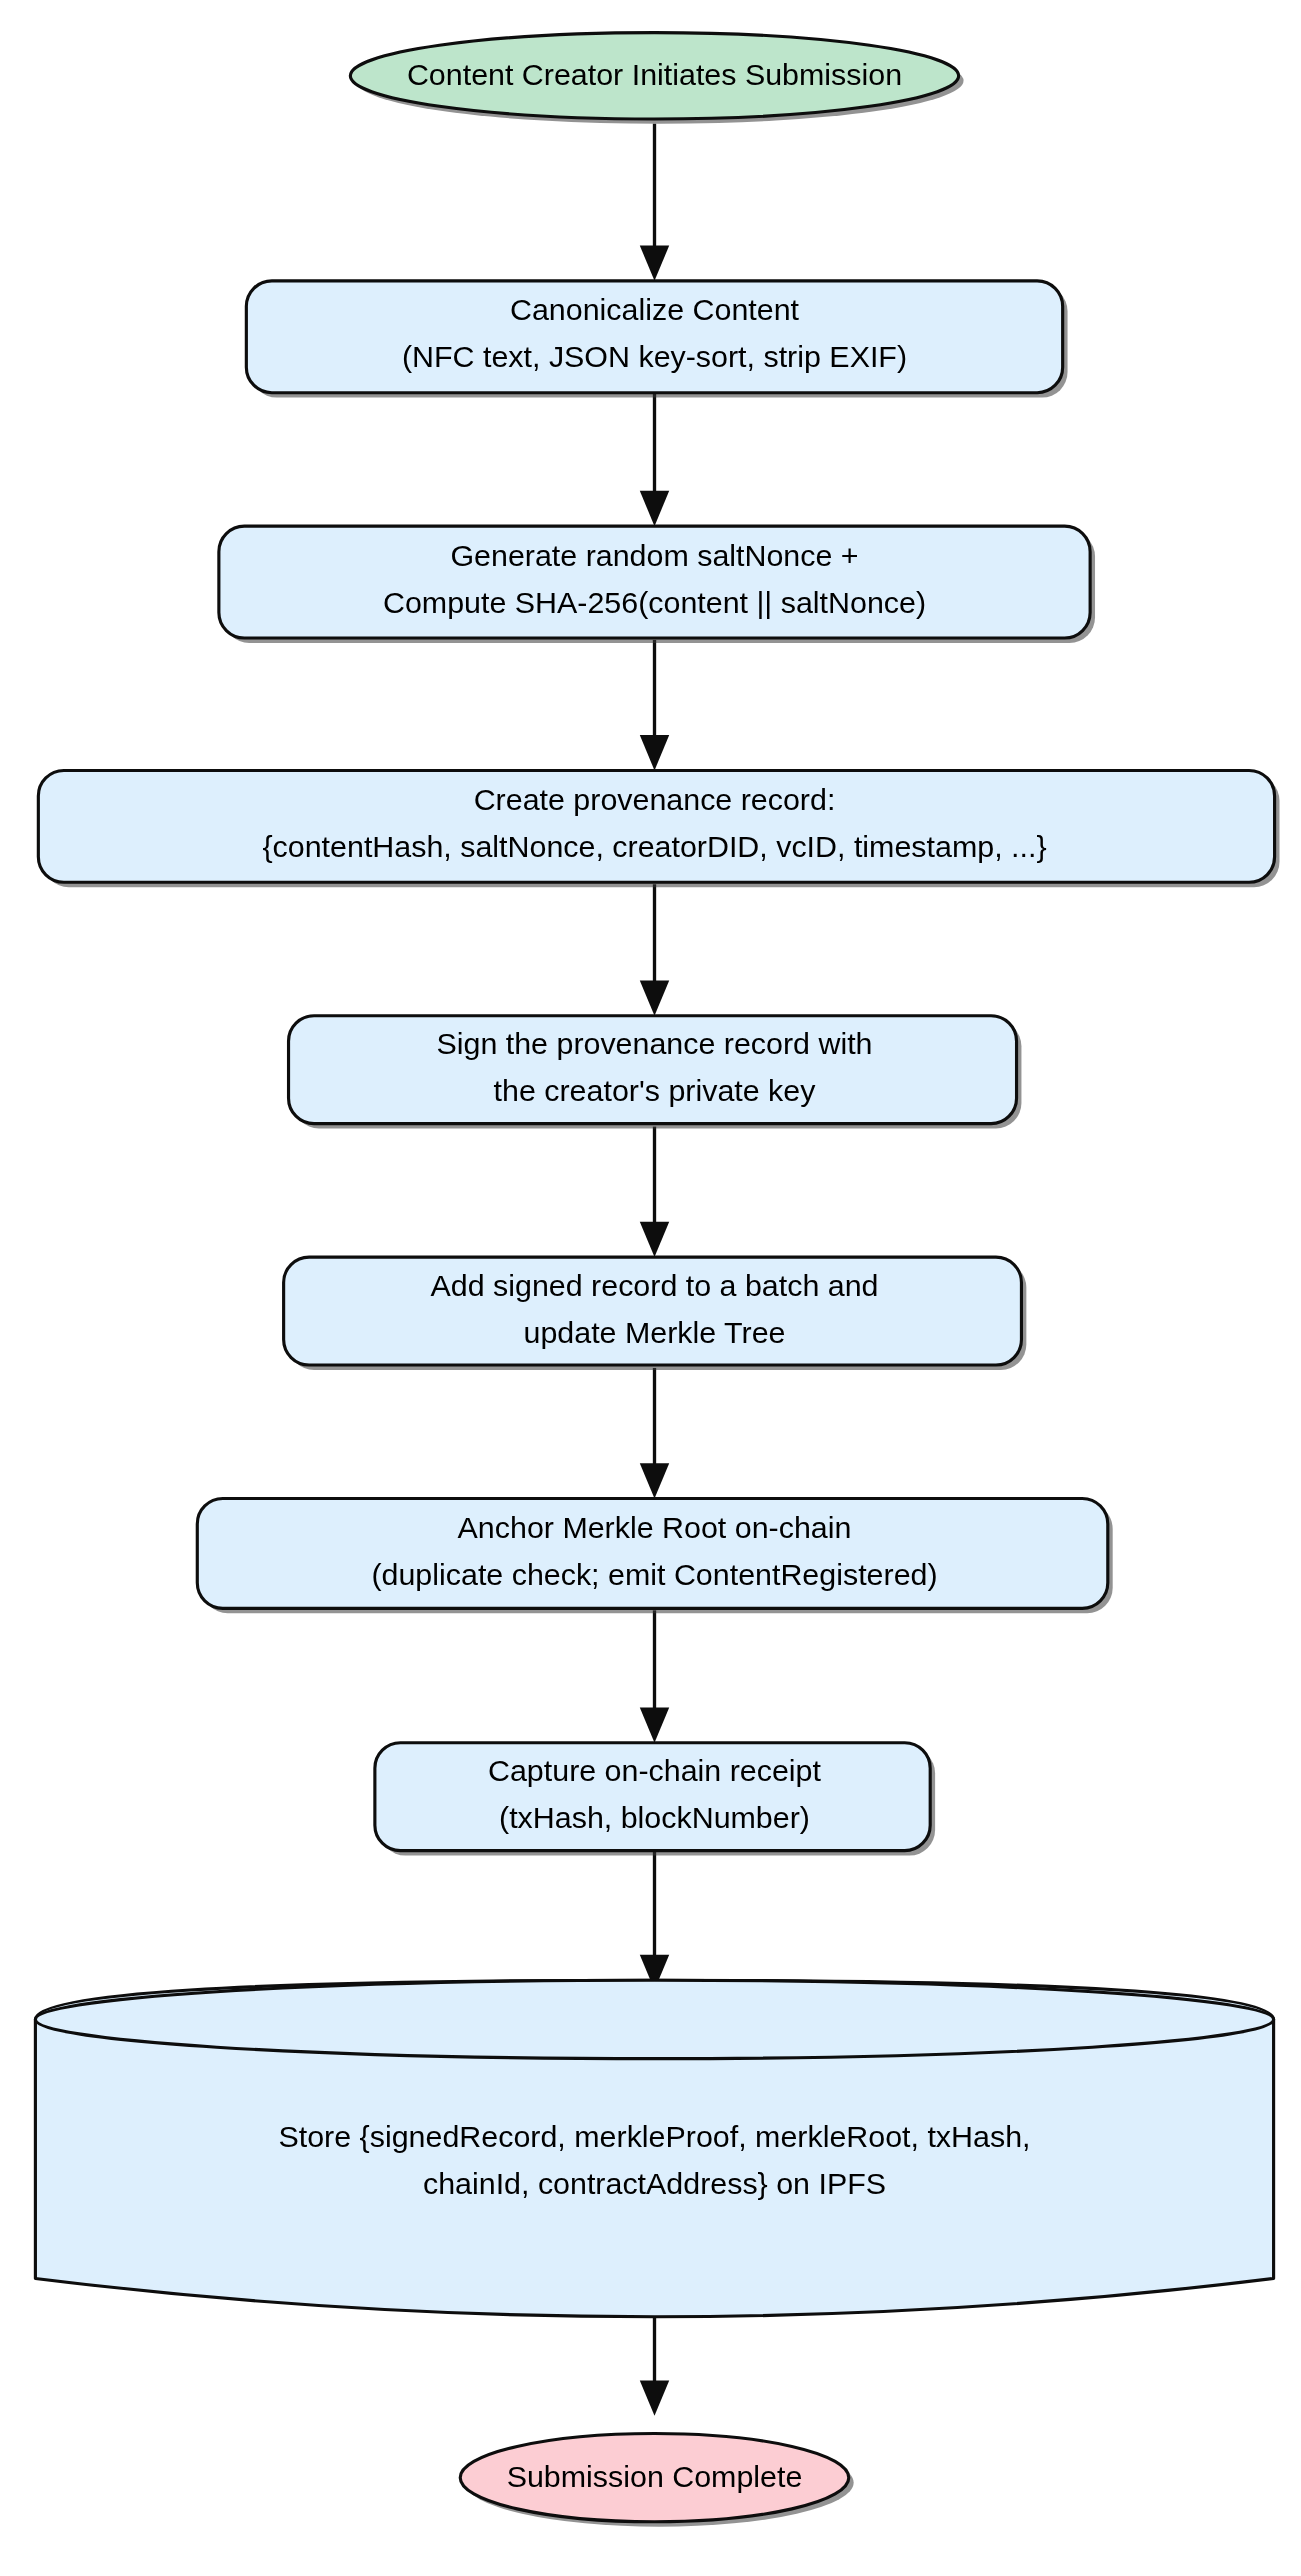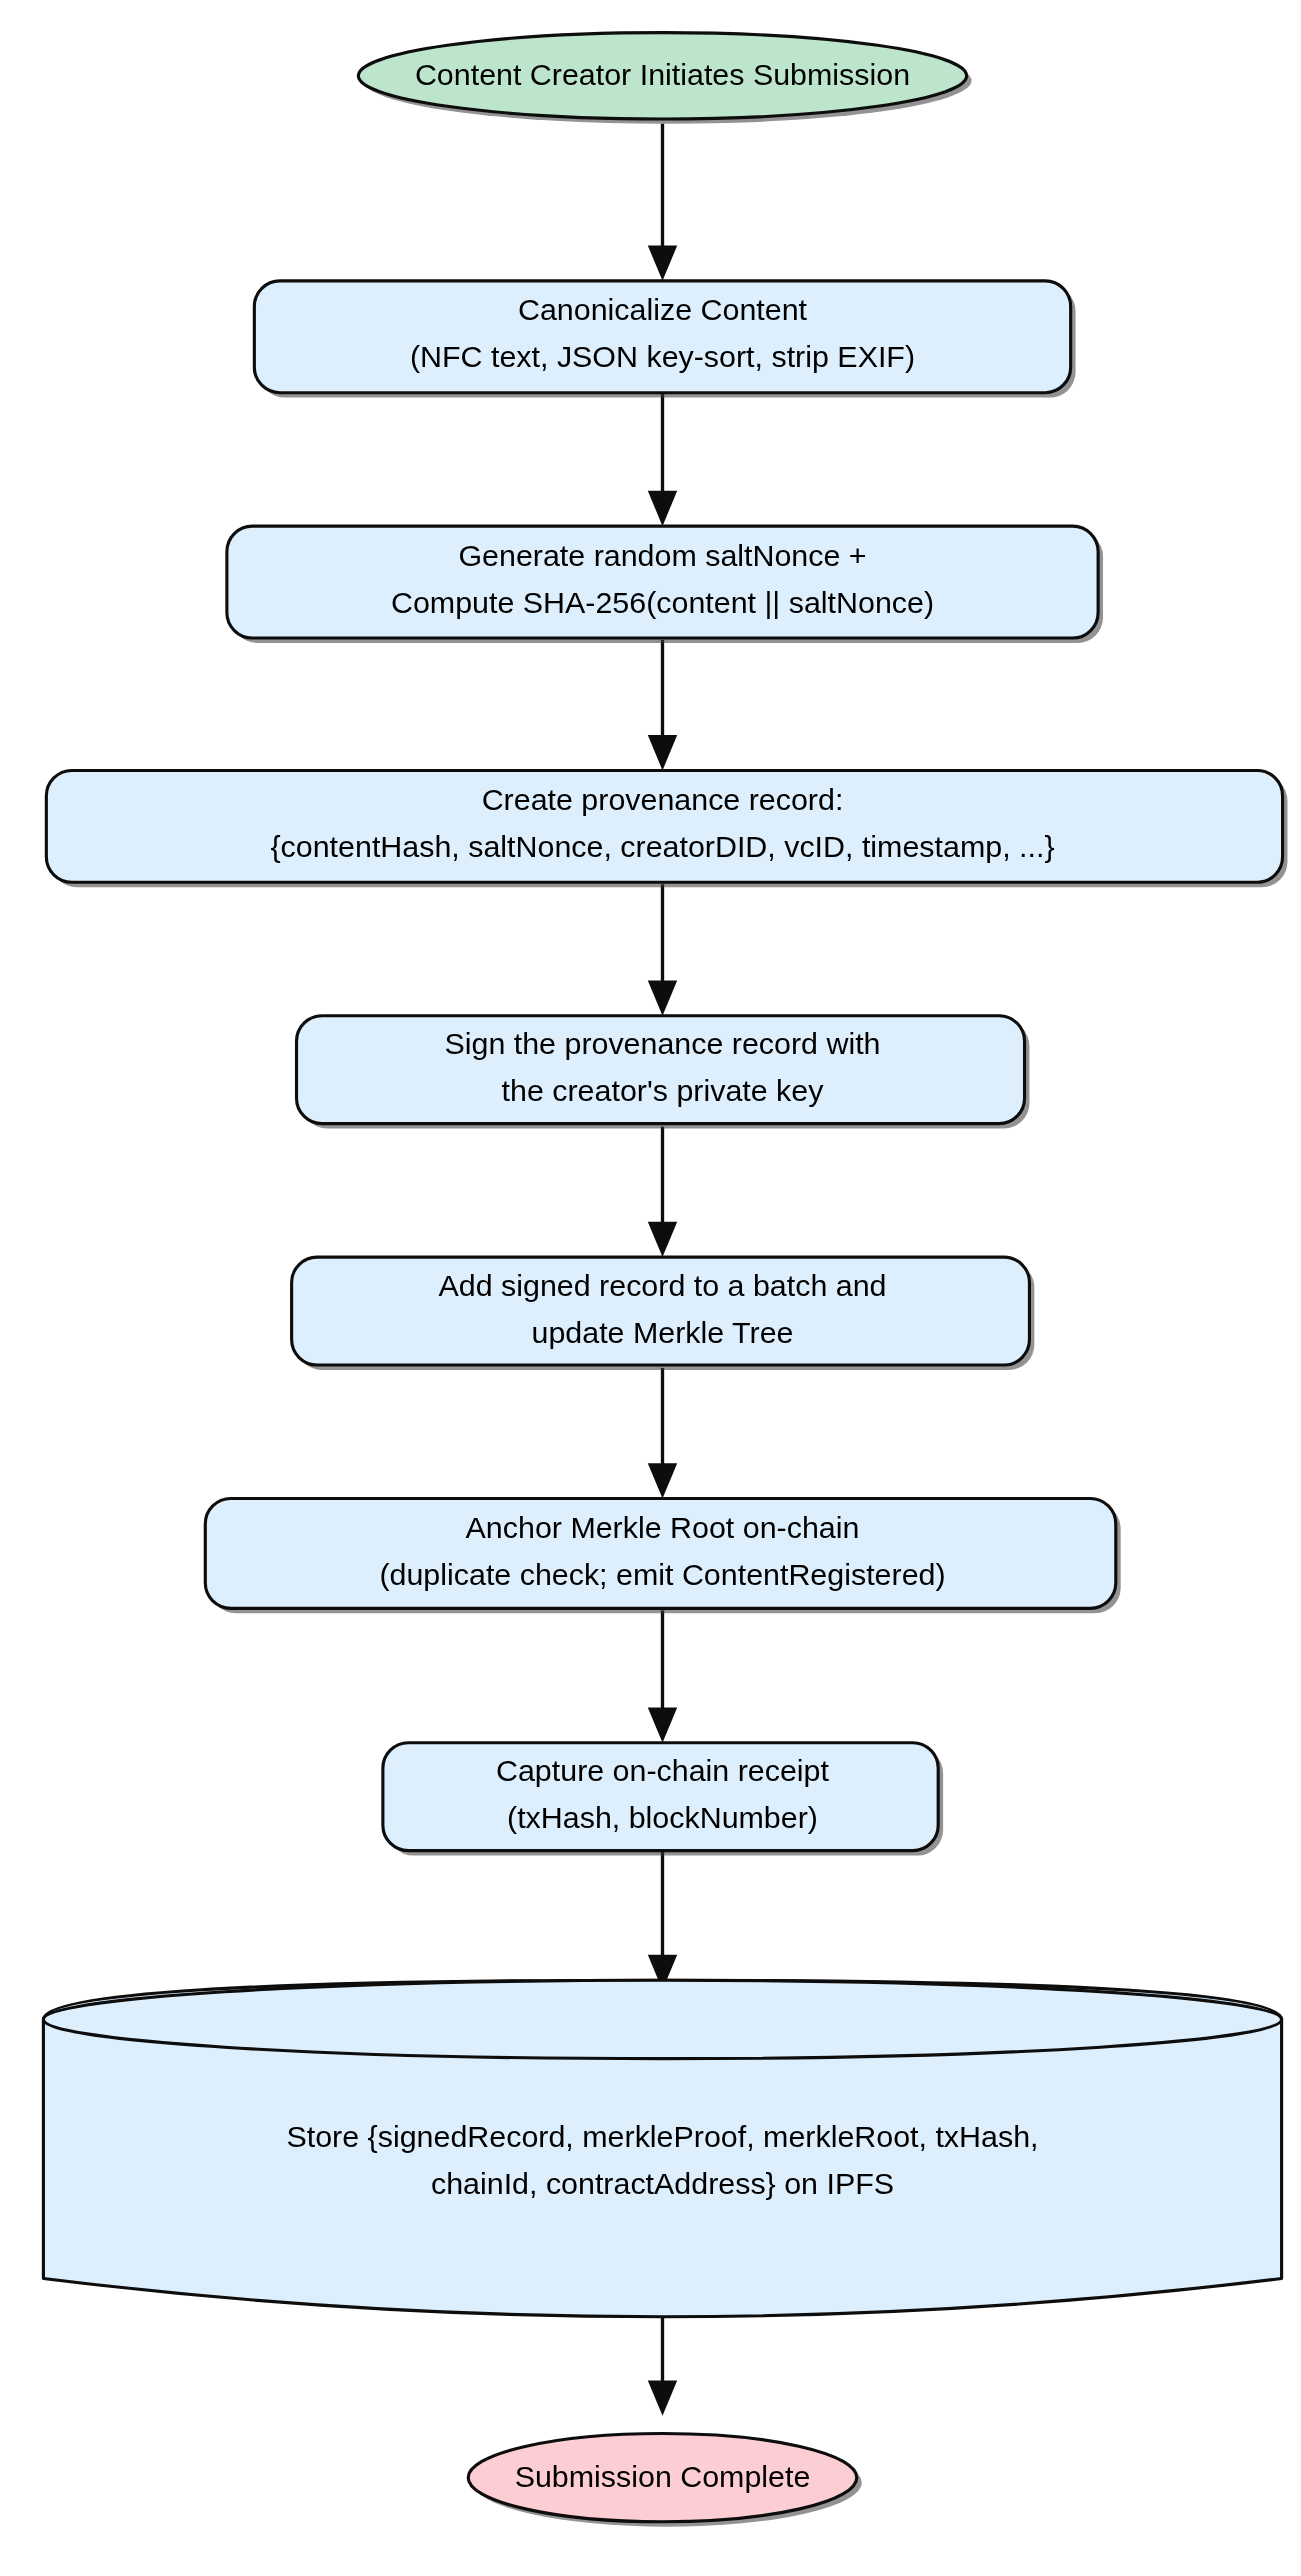--- a/index.html
+++ b/index.html
@@ -11,21 +11,21 @@
   body {
     font-family: "Liberation Sans", sans-serif;
     width: 1301px;
     height: 2576px;
     position: relative;
     overflow: hidden;
   }
   #flow-root {
     position: absolute;
     top: 0;
-    left: 12px;
+    left: 4px;
     width: 1138px;
     height: 2576px;
     border-radius: 10px;
   }
   svg.flow-canvas {
     display: block;
     width: 1301px;
     height: 2576px;
   }
   .node-shape {

